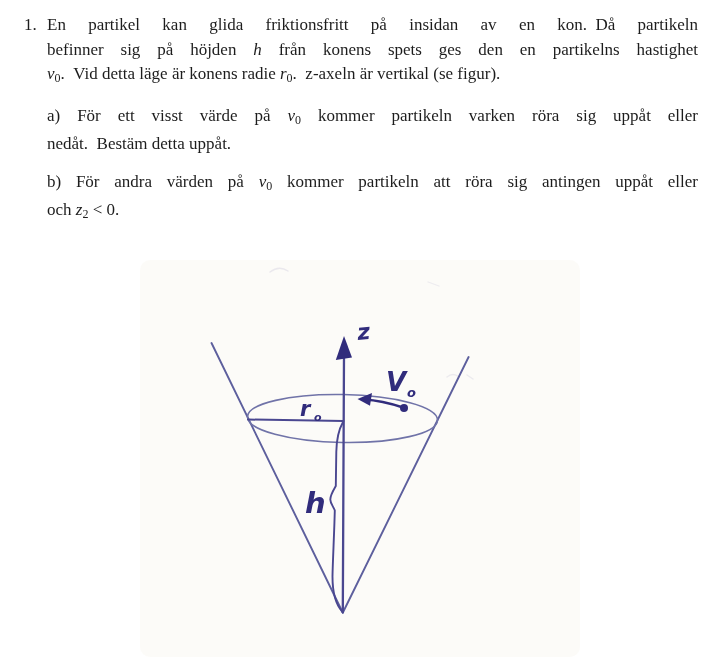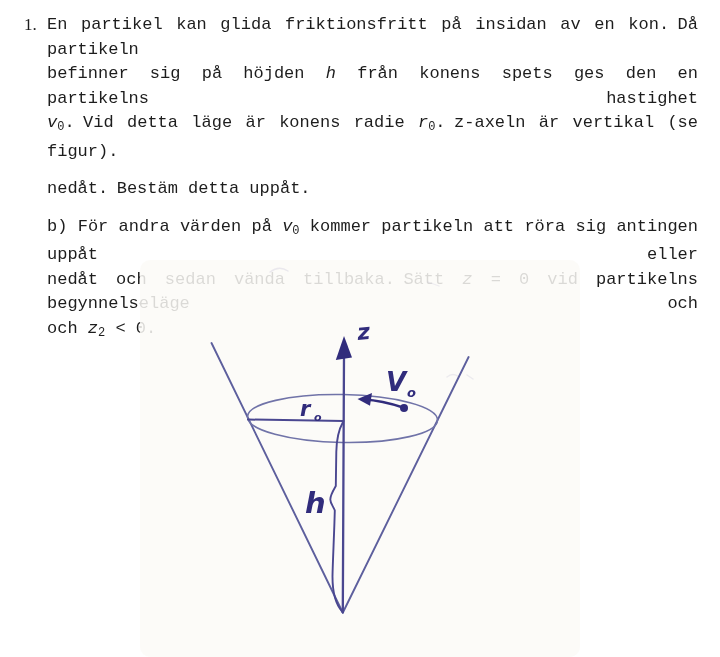--- a/index.html
+++ b/index.html
@@ -28,21 +28,21 @@
     position: absolute;
     left: 24px; top: 13px;
     width: 674px;
     font-size: 17px;
     line-height: 24.5px;
   }
   .item-number {
     position: absolute;
     left: 0; top: 0;
   }
-  .paragraphs { margin-left: 23px; font-family: Liberation Mono, monospace; }
+  .paragraphs { margin-left: 23px; }
   .para + .para { margin-top: 13px; }
   .line {
     text-align: justify;
     text-align-last: justify;
   }
   .line.last { text-align-last: left; }
   .var { font-style: italic; }
   .msub {
     font-size: 12px;
     vertical-align: -3px;
@@ -78,25 +78,25 @@
 
 <div class="problem">
   <span class="item-number">1.</span>
   <div class="paragraphs">
     <div class="para">
         <div class="line"><span>En partikel kan glida friktionsfritt på insidan av en kon. Då partikeln</span></div>
         <div class="line"><span>befinner sig på höjden </span><span class="var">h</span><span> från konens spets ges den en partikelns hastighet</span></div>
         <div class="line last"><span class="var">v</span><span class="msub">0</span><span>. Vid detta läge är konens radie </span><span class="var">r</span><span class="msub">0</span><span>. z-axeln är vertikal (se figur).</span></div>
       </div>
     <div class="para">
+        <div class="line"><span>a) För ett visst värde på </span><span class="var">v</span><span class="msub">0</span><span> kommer partikeln varken röra sig uppåt eller</span></div>
         <div class="line last"><span>nedåt. Bestäm detta uppåt.</span></div>
       </div>
     <div class="para">
         <div class="line"><span>b) För andra värden på </span><span class="var">v</span><span class="msub">0</span><span> kommer partikeln att röra sig antingen uppåt eller</span></div>
-        <div class="line"><span>nedåt och sedan vända tillbaka. Sätt </span><span class="var">z</span><span> = 0 vid partikelns begynnelseläge och</span></div>
         <div class="line last"><span>och </span><span class="var">z</span><span class="msub">2</span><span> &lt; 0.</span></div>
       </div>
   </div>
 </div>
 
 <svg class="figure" viewBox="0 0 720 397">
 
   <rect x="140" y="0" width="440" height="397" rx="10" fill="var(--paper-tint)" opacity="0.85"></rect>
 
   <path class="noise" d="M 270 12 q 9 -7 18 -1" stroke-width="1.4" opacity="0.35"></path>

